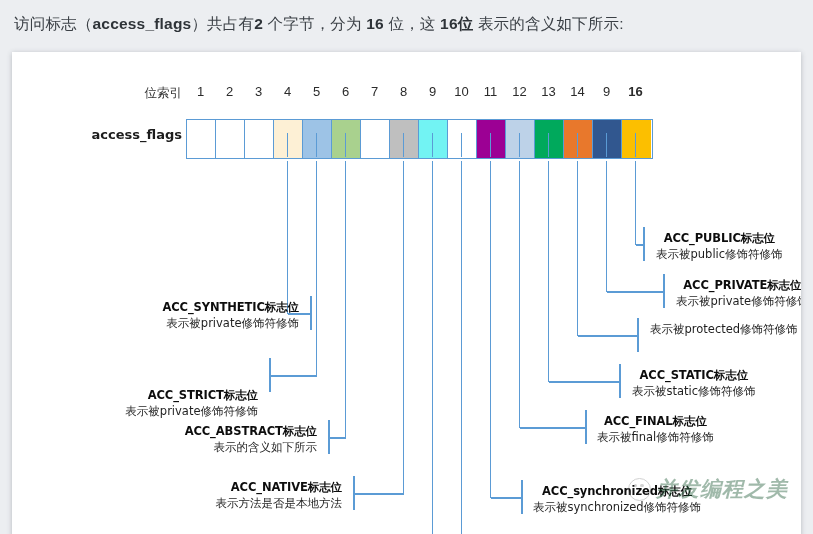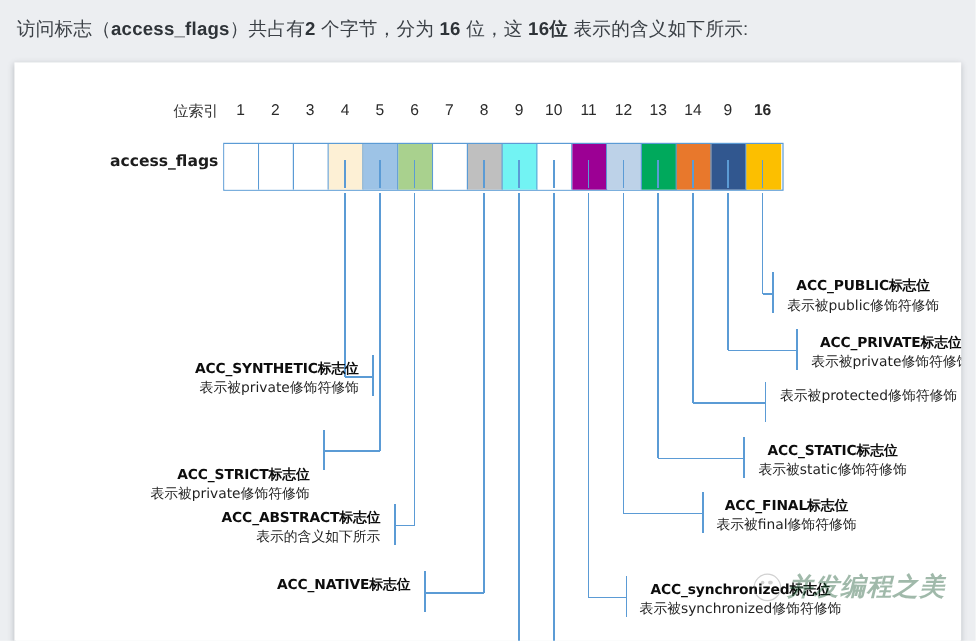--- a/index.html
+++ b/index.html
@@ -225,20 +225,21 @@
           <div class="callout ralign" style="right: 543px; top: 300px; margin-top: 36px;">
             <div class="ttl">ACC_STRICT标志位</div>
             <div class="dsc">表示被private修饰符修饰</div>
           </div>
           <div class="callout ralign" style="right: 484px; top: 372px;">
             <div class="ttl">ACC_ABSTRACT标志位</div>
             <div class="dsc">表示的含义如下所示</div>
           </div>
           <div class="callout ralign" style="right: 459px; top: 428px;">
             <div class="ttl">ACC_NATIVE标志位</div>
+            <div class="dsc">表示方法是否是本地方法</div>
           </div>
         </div>
 
       <div class="watermark">
         <span class="wm-logo"></span>
         <span class="wm-text">并发编程之美</span>
       </div>
 
     </div>
   </div>

